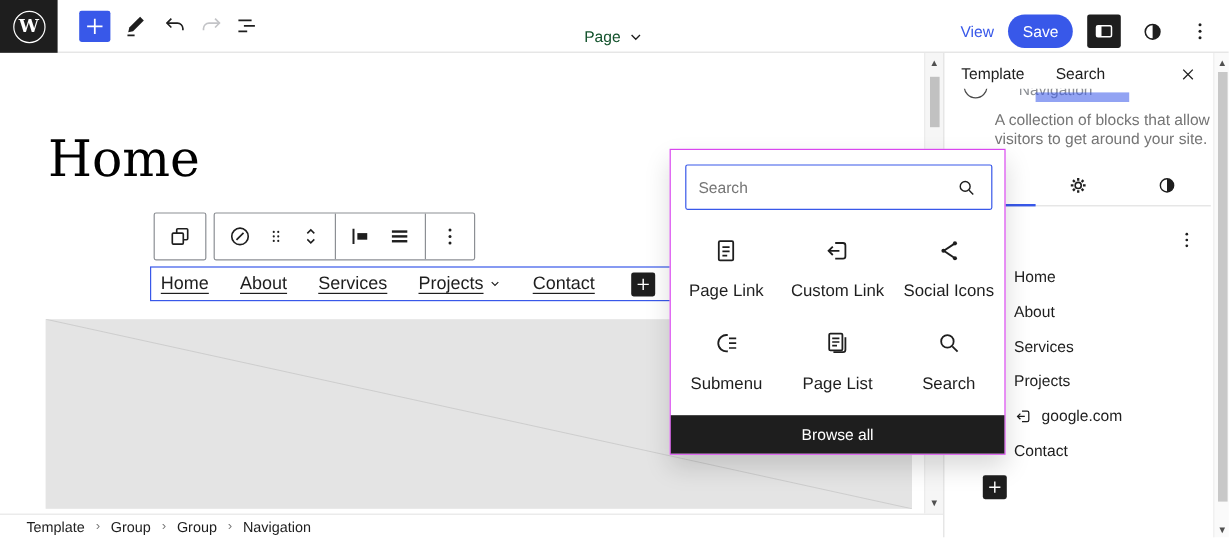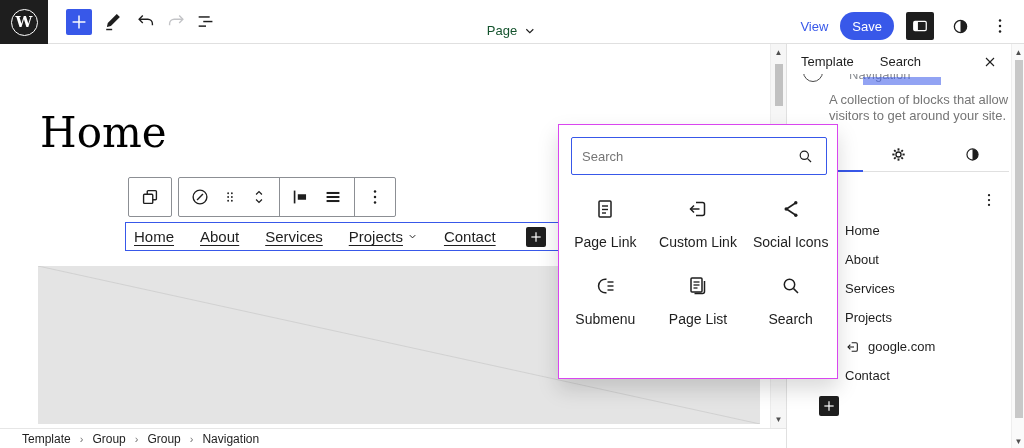--- a/index.html
+++ b/index.html
@@ -509,20 +509,21 @@
         <span>
           <svg width="24" height="24" viewBox="0 0 24 24">
               <circle cx="10.5" cy="10.5" r="5.2" fill="none" stroke="#1e1e1e" stroke-width="1.5"></circle>
               <line x1="14.6" y1="14.6" x2="19" y2="19" stroke="#1e1e1e" stroke-width="1.5"></line>
             </svg>
         </span>
         <span class="lbl">Search</span>
       </button>
     </div>
 
+    <button class="browse-all">Browse all</button>
   </div>
 
   <div class="breadcrumb-bar">
     <button class="crumb">Template</button>
     <span class="crumb-sep">›</span>
     <button class="crumb">Group</button>
     <span class="crumb-sep">›</span>
     <button class="crumb">Group</button>
     <span class="crumb-sep">›</span>
     <span class="crumb">Navigation</span>

